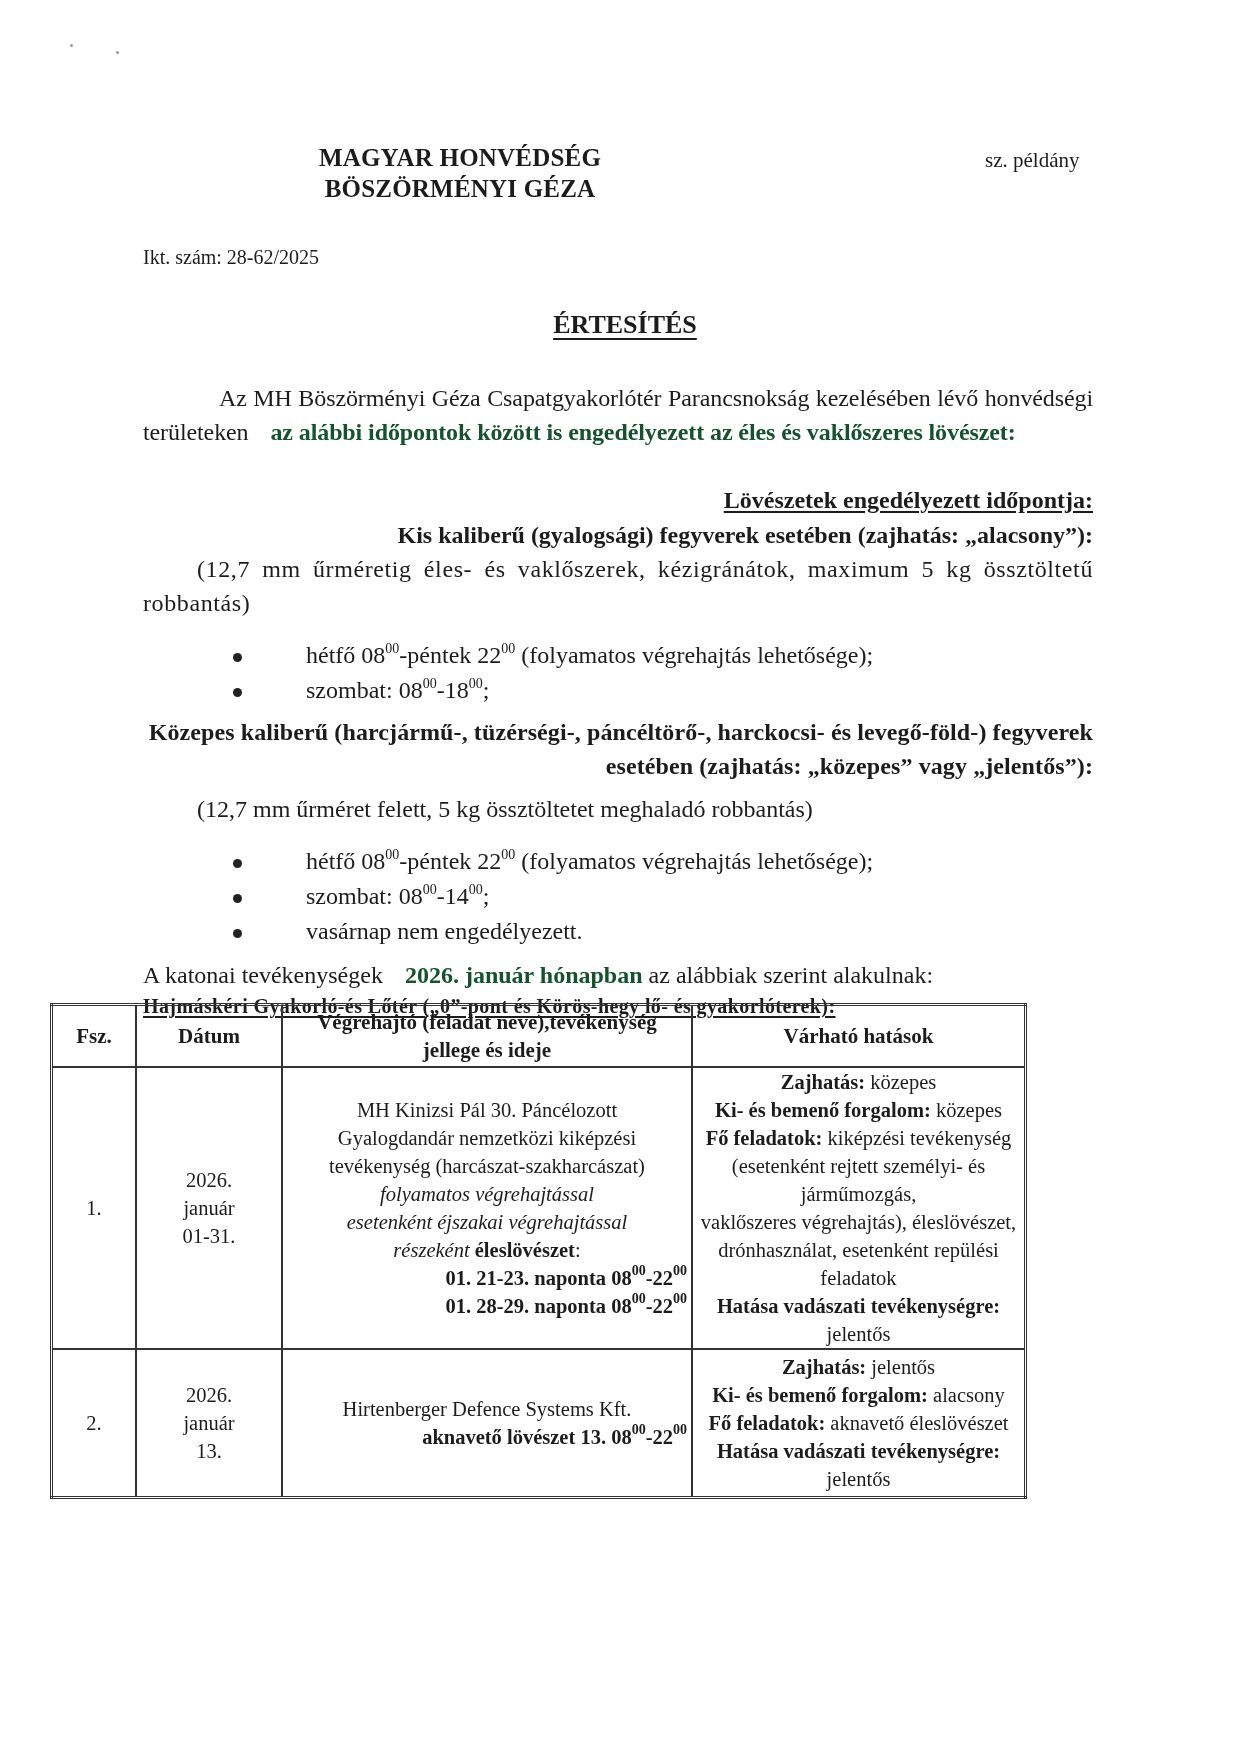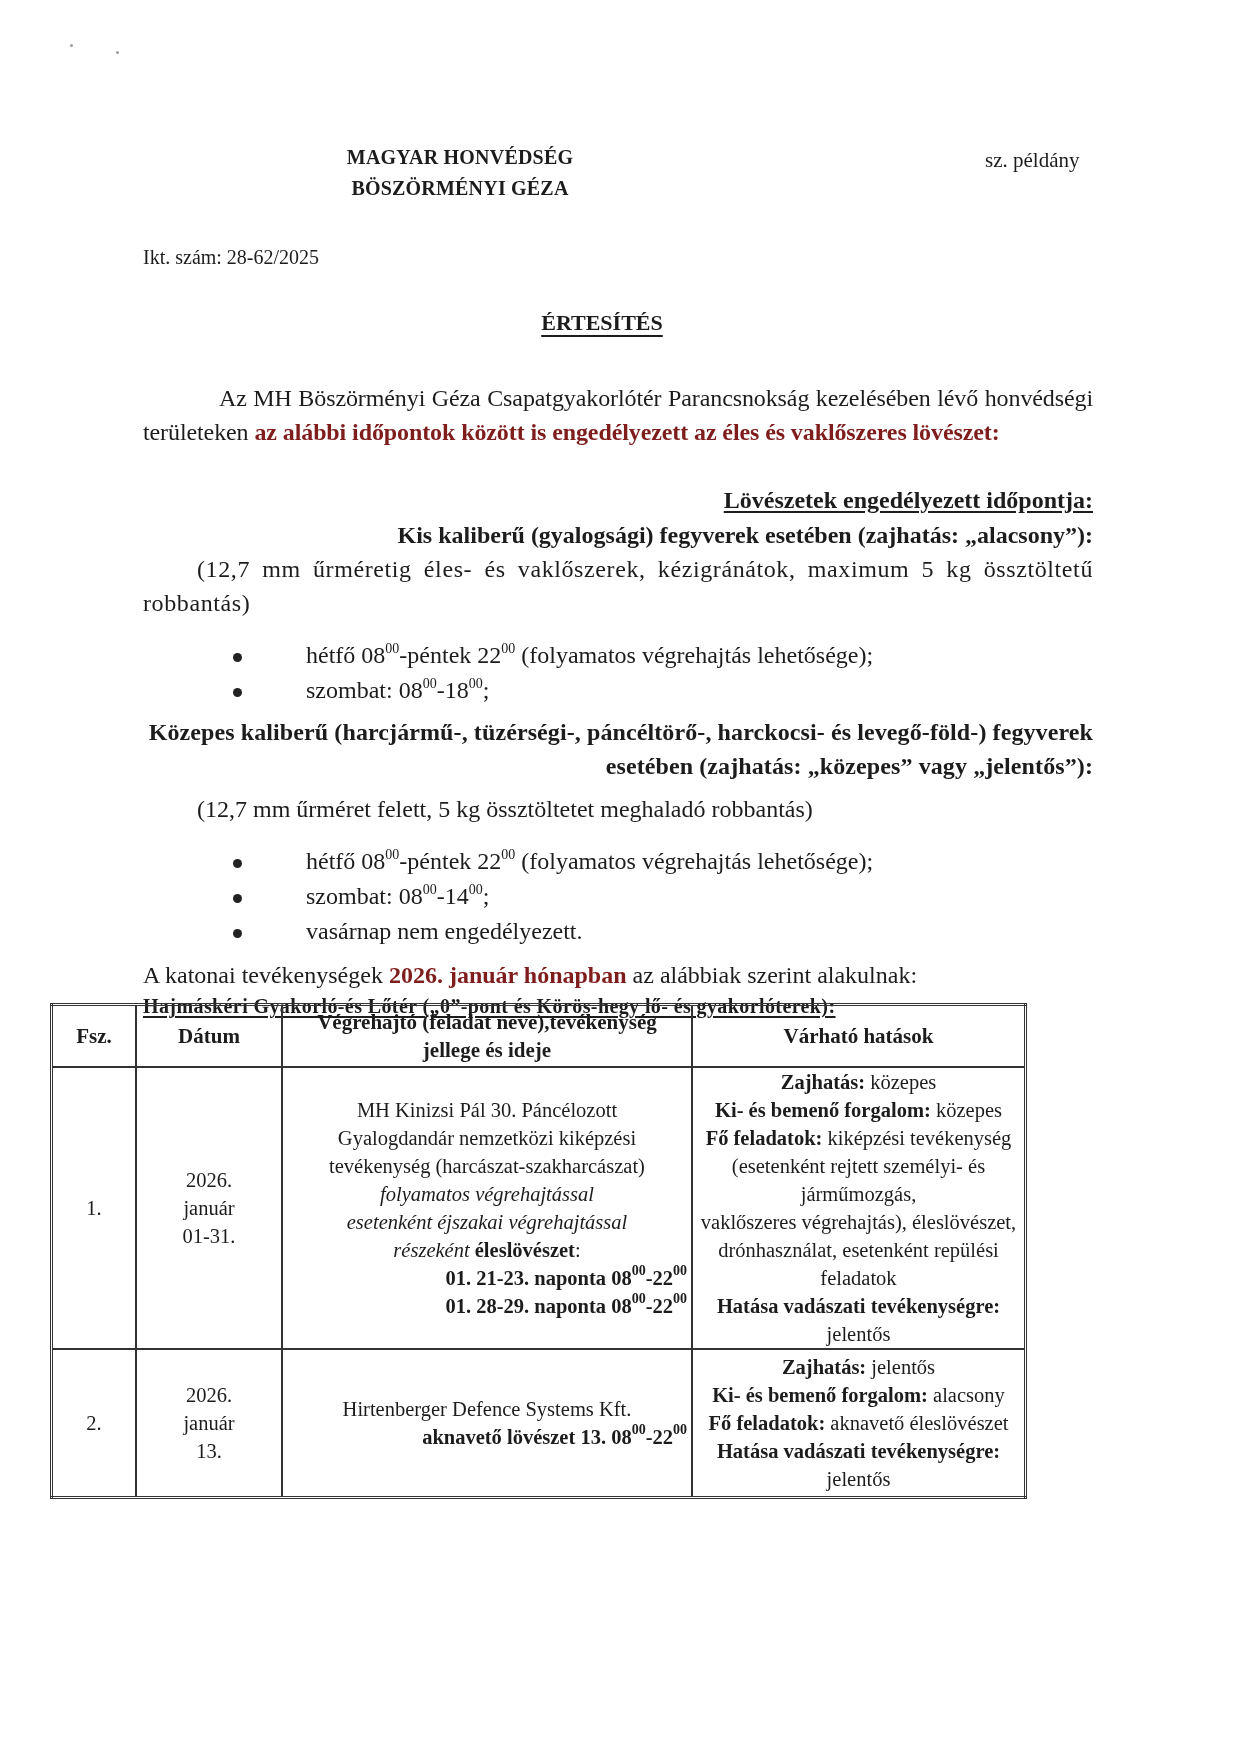--- a/index.html
+++ b/index.html
@@ -4,28 +4,28 @@
 <style>
   html, body { margin: 0; padding: 0; background: #ffffff; }
   body {
     width: 1240px; height: 1754px; position: relative; overflow: hidden;
     font-family: "Liberation Serif", "DejaVu Serif", serif; color: #1c1c1c;
   }
   .abs { position: absolute; }
   .specks { left: 68px; top: 42px; width: 60px; height: 20px; }
   .speck { position: absolute; width: 3px; height: 3px; background: #9a9a9a; border-radius: 50%; }
 
-  .org { left: 140px; width: 640px; top: 142px; text-align: center; font-weight: bold; font-size: 20px; line-height: 31px; letter-spacing: 0.2px; }
+  .org { left: 140px; width: 640px; top: 142px; text-align: center; font-weight: bold; font-size: 25px; line-height: 31px; letter-spacing: 0.2px; }
   .org .ul { text-decoration: underline; text-underline-offset: 4px; text-decoration-thickness: 2px; }
   .copy { left: 985px; top: 148px; font-size: 21px; }
   .ikt { left: 143px; top: 246px; font-size: 20px; }
-  .title { left: 0; width: 1204px; top: 310px; text-align: center; font-weight: bold; font-size: 22px; text-decoration: underline; text-underline-offset: 5px; text-decoration-thickness: 2px; }
+  .title { left: 0; width: 1204px; top: 310px; text-align: center; font-weight: bold; font-size: 26px; text-decoration: underline; text-underline-offset: 5px; text-decoration-thickness: 2px; padding-left: 23px; }
 
   .body-text { left: 143px; width: 950px; font-size: 24px; line-height: 34px; }
-  .red { color: #7f1d1d; font-weight: bold; }
+  .red { color: #14532d; font-weight: bold; margin-left: 16px; }
   .b { font-weight: bold; text-align: right; }
   .i { font-style: italic; }
   .u { text-decoration: underline; text-underline-offset: 3px; }
   .para1 { top: 381px; text-indent: 76px; letter-spacing: -0.1px; }
   .subhead { top: 483px; }
   .h-small { top: 518px; }
   .just { text-align: justify; text-align-last: left; }
   .note1 { top: 552px; text-indent: 54px; letter-spacing: 0.6px; }
   ul.bul { list-style: none; margin: 16px; padding: 0; left: 213px; font-size: 24px; line-height: 35px; }
   ul.bul li { position: relative; padding-left: 77px; }

